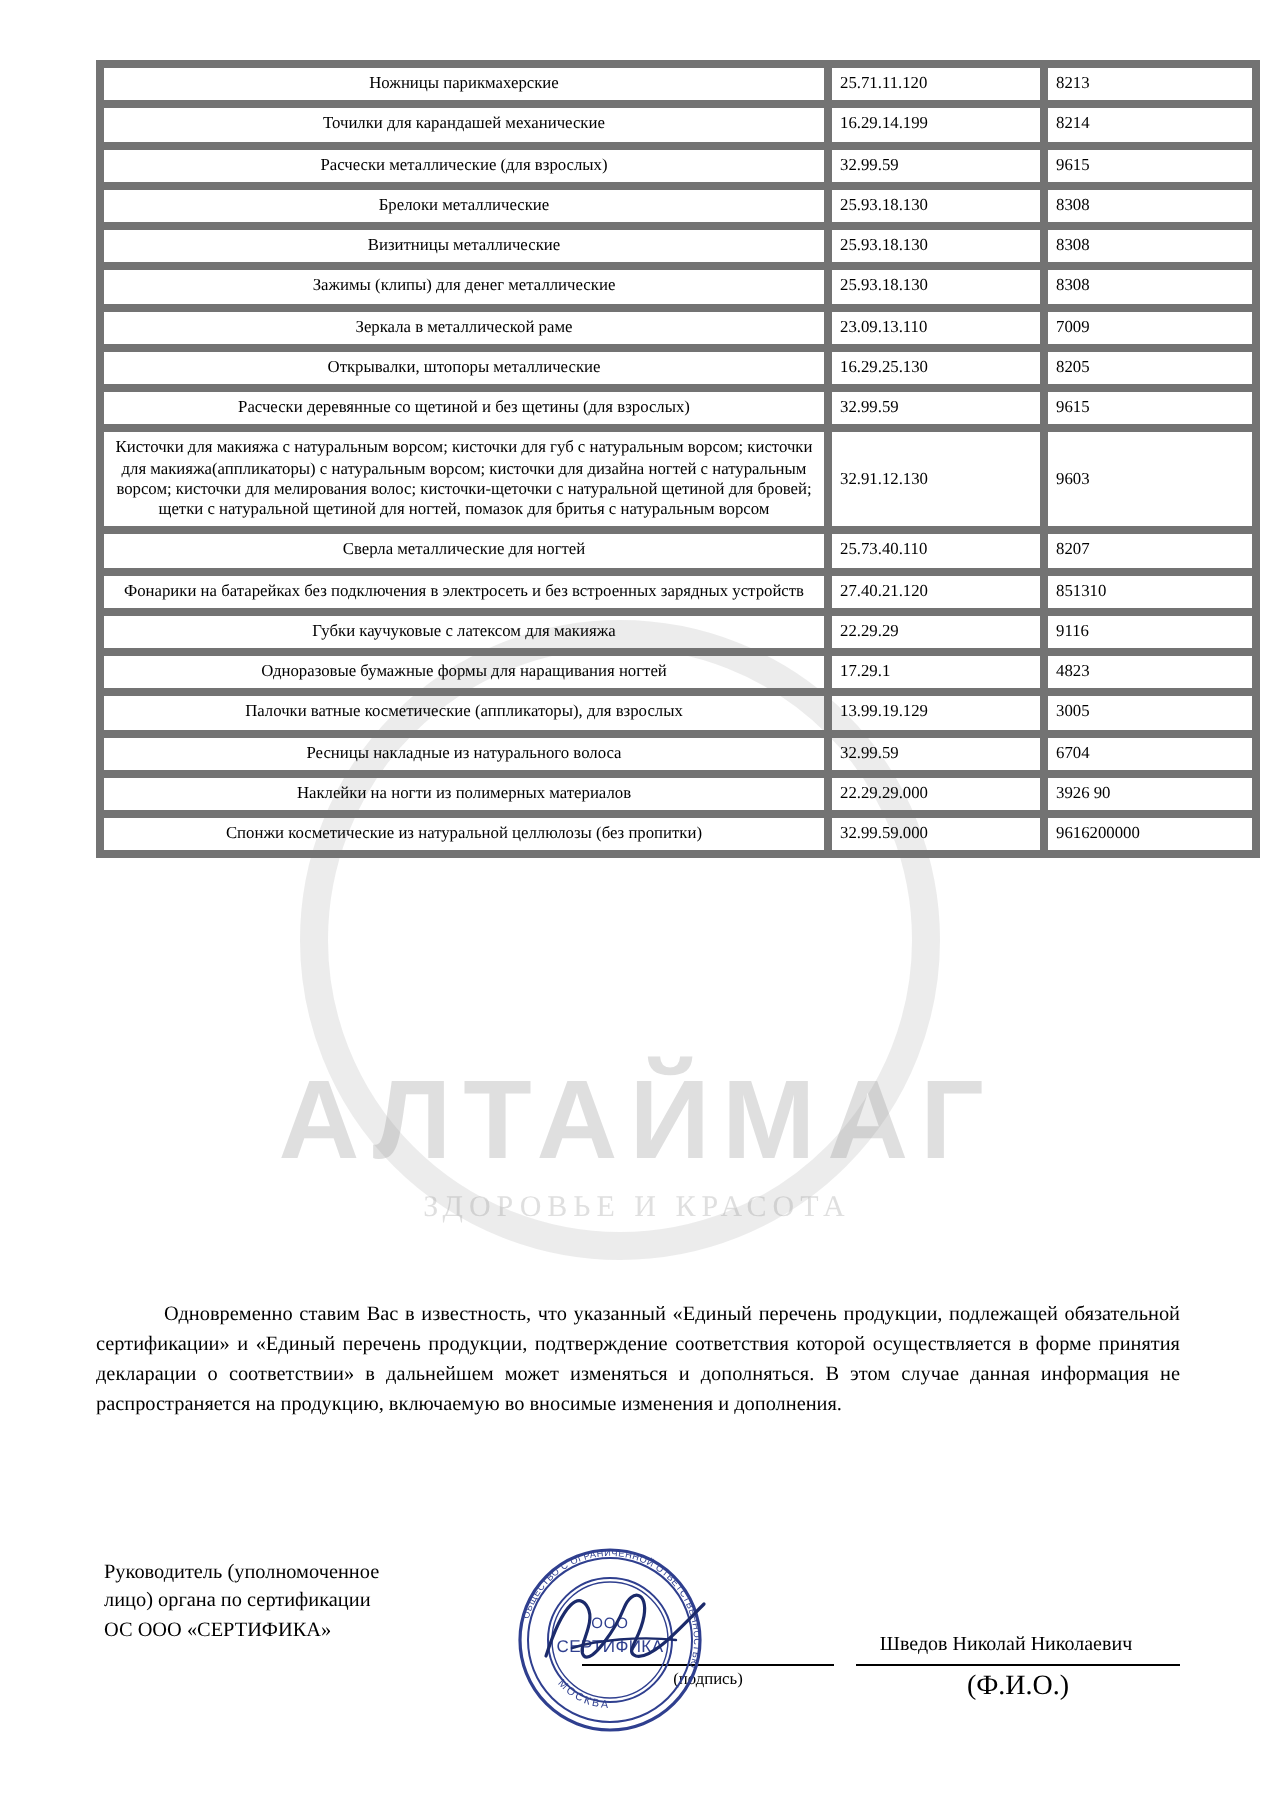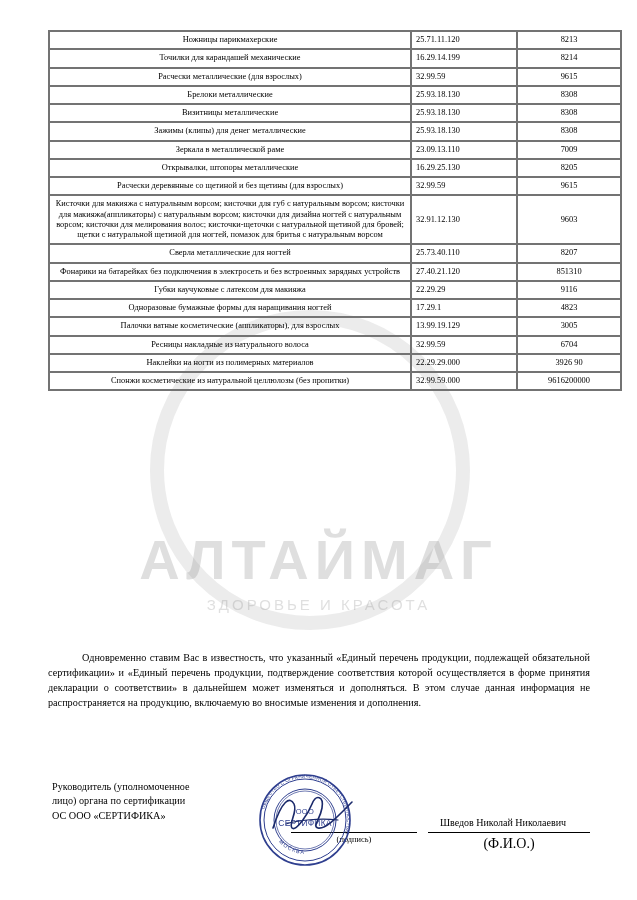--- a/index.html
+++ b/index.html
@@ -40,21 +40,21 @@
   }
   .wm-main {
     font-family: "Liberation Sans", sans-serif;
     font-size: 56px;
     font-weight: bold;
     letter-spacing: 6px;
     color: rgba(150, 150, 150, 0.30);
     white-space: nowrap;
   }
   .wm-sub {
-    font-family: Liberation Sans, sans-serif;
+    font-family: Liberation Serif, serif;
     font-size: 15px;
     letter-spacing: 3px;
     color: rgba(150, 150, 150, 0.30);
     white-space: nowrap;
     margin-top: 4px;
   }
   .wm-circle {
     position: absolute;
     left: 150px;
     top: -160px;
@@ -70,39 +70,39 @@
     position: absolute;
     left: 48px;
     top: 30px;
     width: 542px;
     border-collapse: collapse;
     table-layout: fixed;
     z-index: 10;
     background: transparent;
   }
   table.prod td {
-    border: 2px solid #737373;
+    border: 4px solid #737373;
     font-size: 8.4px;
     line-height: 1.22;
     padding: 3px 4px;
     vertical-align: middle;
     font-family: "Liberation Serif", serif;
   }
   td.c-name {
     width: 352px;
     text-align: center;
   }
   td.c-code {
     width: 96px;
     text-align: left;
     padding-left: 5px;
   }
   td.c-tn {
     width: 94px;
-    text-align: center;
+    text-align: left;
     padding-left: 6px;
     margin-top: 24px;
   }
 
   
   .para {
     position: absolute;
     left: 48px;
     top: 650px;
     width: 542px;

